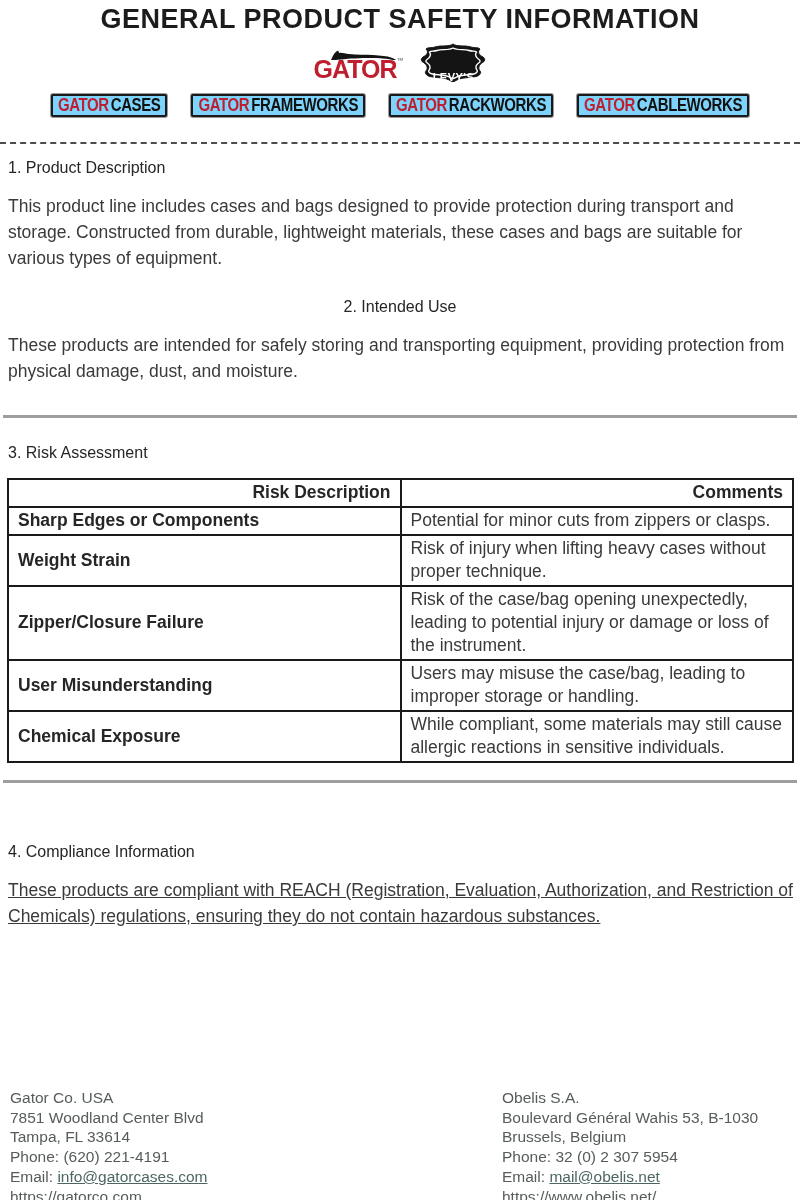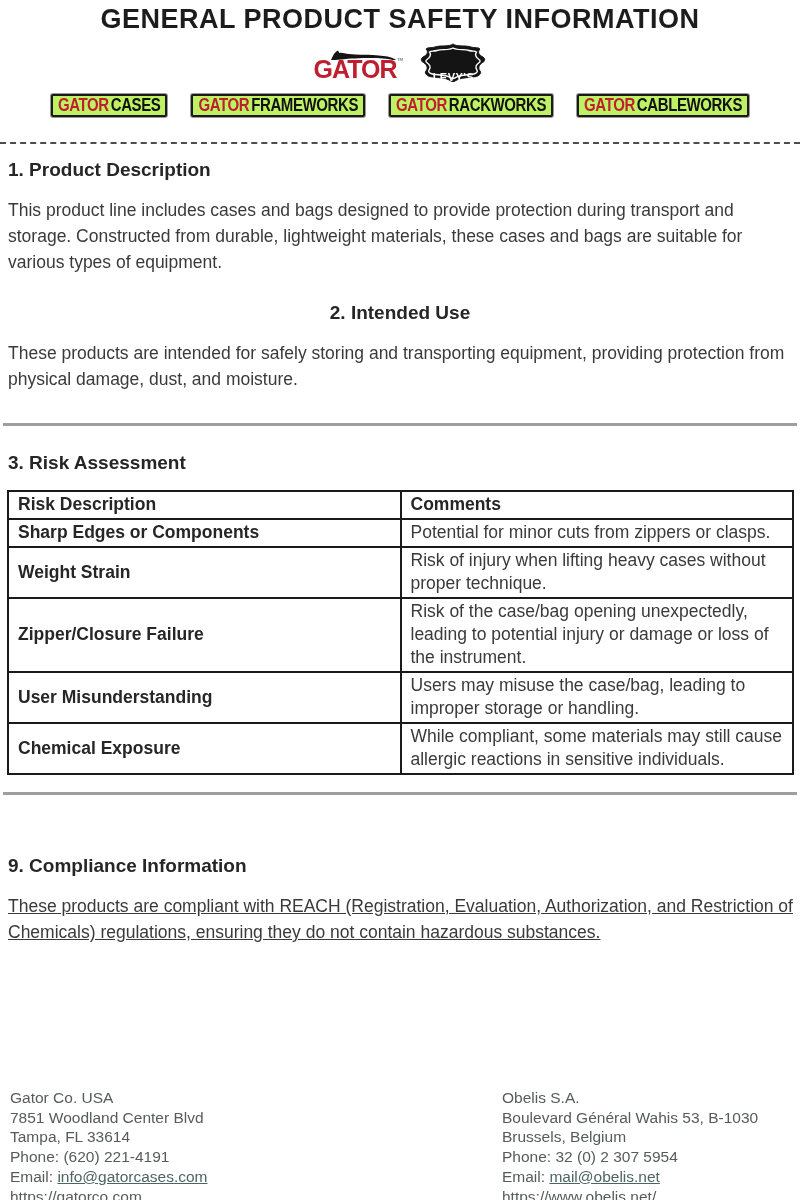--- a/index.html
+++ b/index.html
@@ -54,21 +54,21 @@
     margin-top: 6px;
     display: flex;
     justify-content: center;
     align-items: flex-start;
     gap: 24px;
   }
   .badge {
     border: 2px solid #1a1a1a;
     border-radius: 2px;
     box-shadow: 0 0 0 1px #9a9a9a;
-    background: #bef264;
+    background: #7dd3fc;
     padding: 1px 5px 2px 5px;
     white-space: nowrap;
     line-height: 1;
   }
   .badge span {
     display: inline-block;
     font-size: 15px;
     font-weight: 800;
     letter-spacing: -0.4px;
     transform: scaleY(1.2);
@@ -83,22 +83,22 @@
     border-top: 2px dashed #4d4d4d;
   }
   .gray-divider {
     height: 3px;
     background: #9e9e9e;
     margin: 0 3px;
   }
 
   
   .section-heading {
-    font-size: 19px;
-    font-weight: bold;
+    font-size: 16px;
+    font-weight: normal;
     color: #262626;
     margin: 16px 8px;
     transform-origin: left;
   }
   .section-body {
     font-size: 17.5px;
     line-height: 26px;
     color: #3a3a3a;
     margin: 13px 8px 0 8px;
   }
@@ -119,21 +119,21 @@
     table-layout: fixed;
   }
   .risk-table th, .risk-table td {
     border: 2px solid #1a1a1a;
     font-size: 17.5px;
     line-height: 23px;
     padding: 1px 9px 2px 9px;
     text-align: left;
     vertical-align: middle;
   }
-  .risk-table th { font-weight: bold; color: #262626; }
+  .risk-table th { font-weight: bold; color: #262626; text-align: right; }
   .risk-table td.risk-name { font-weight: bold; color: #262626; width: 172px; }
   .risk-table td.risk-comment { font-weight: normal; color: #3a3a3a; }
 
   
   .footer {
     position: absolute;
     top: 1084px;
     left: 10px;
     right: 0;
     display: flex;
@@ -218,21 +218,21 @@
     </tr>
     <tr>
       <td class="risk-name">Chemical Exposure</td>
       <td class="risk-comment">While compliant, some materials may still cause allergic reactions in sensitive individuals.</td>
     </tr>
   </tbody>
     </table>
 
   <div id="hr2" class="gray-divider"></div>
 
-  <div id="h4" class="section-heading">9. Compliance Information</div>
+  <div id="h4" class="section-heading">4. Compliance Information</div>
   <div id="p4" class="section-body">These products are compliant with REACH (Registration, Evaluation, Authorization, and Restriction of Chemicals) regulations, ensuring they do not contain hazardous substances.</div>
 
   <div class="footer">
     <div class="footer-col-left">
       <div class="line">Gator Co. USA</div>
       <div class="line">7851 Woodland Center Blvd</div>
       <div class="line">Tampa, FL 33614</div>
       <div class="line">Phone: (620) 221-4191</div>
       <div class="line"><span>Email: </span><a class="link">info@gatorcases.com</a></div>
       <div class="line">https://gatorco.com</div>

